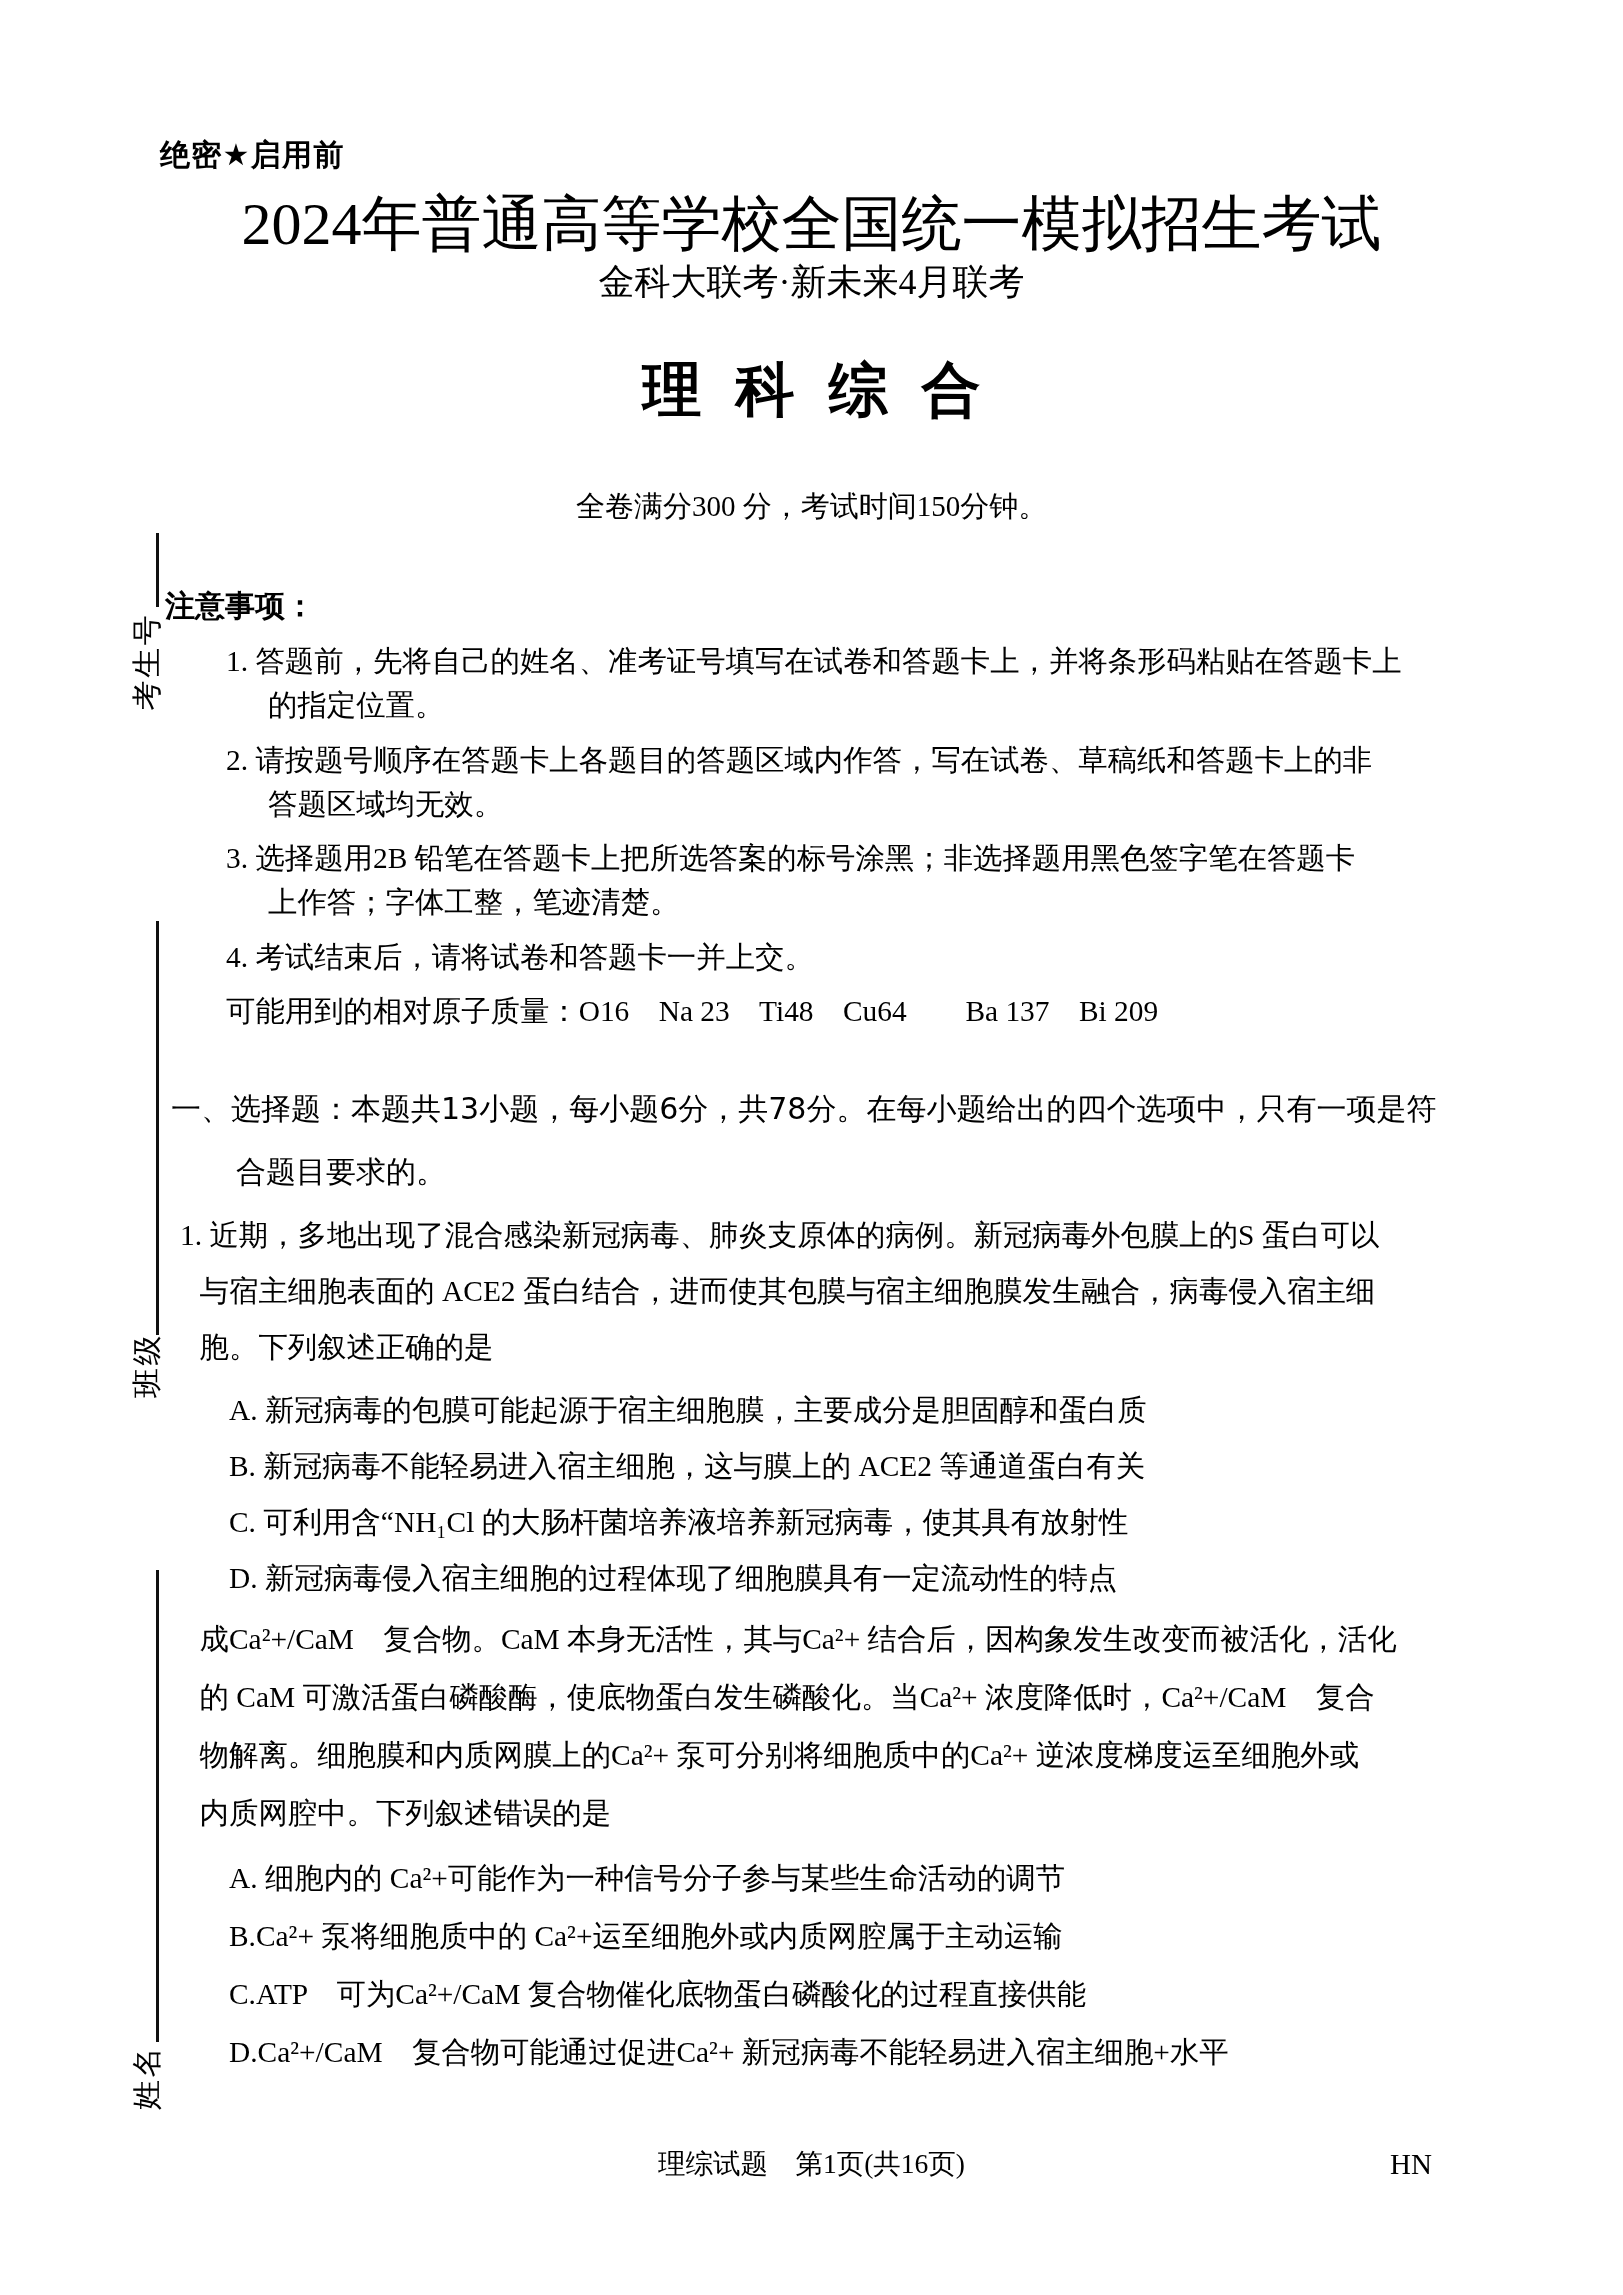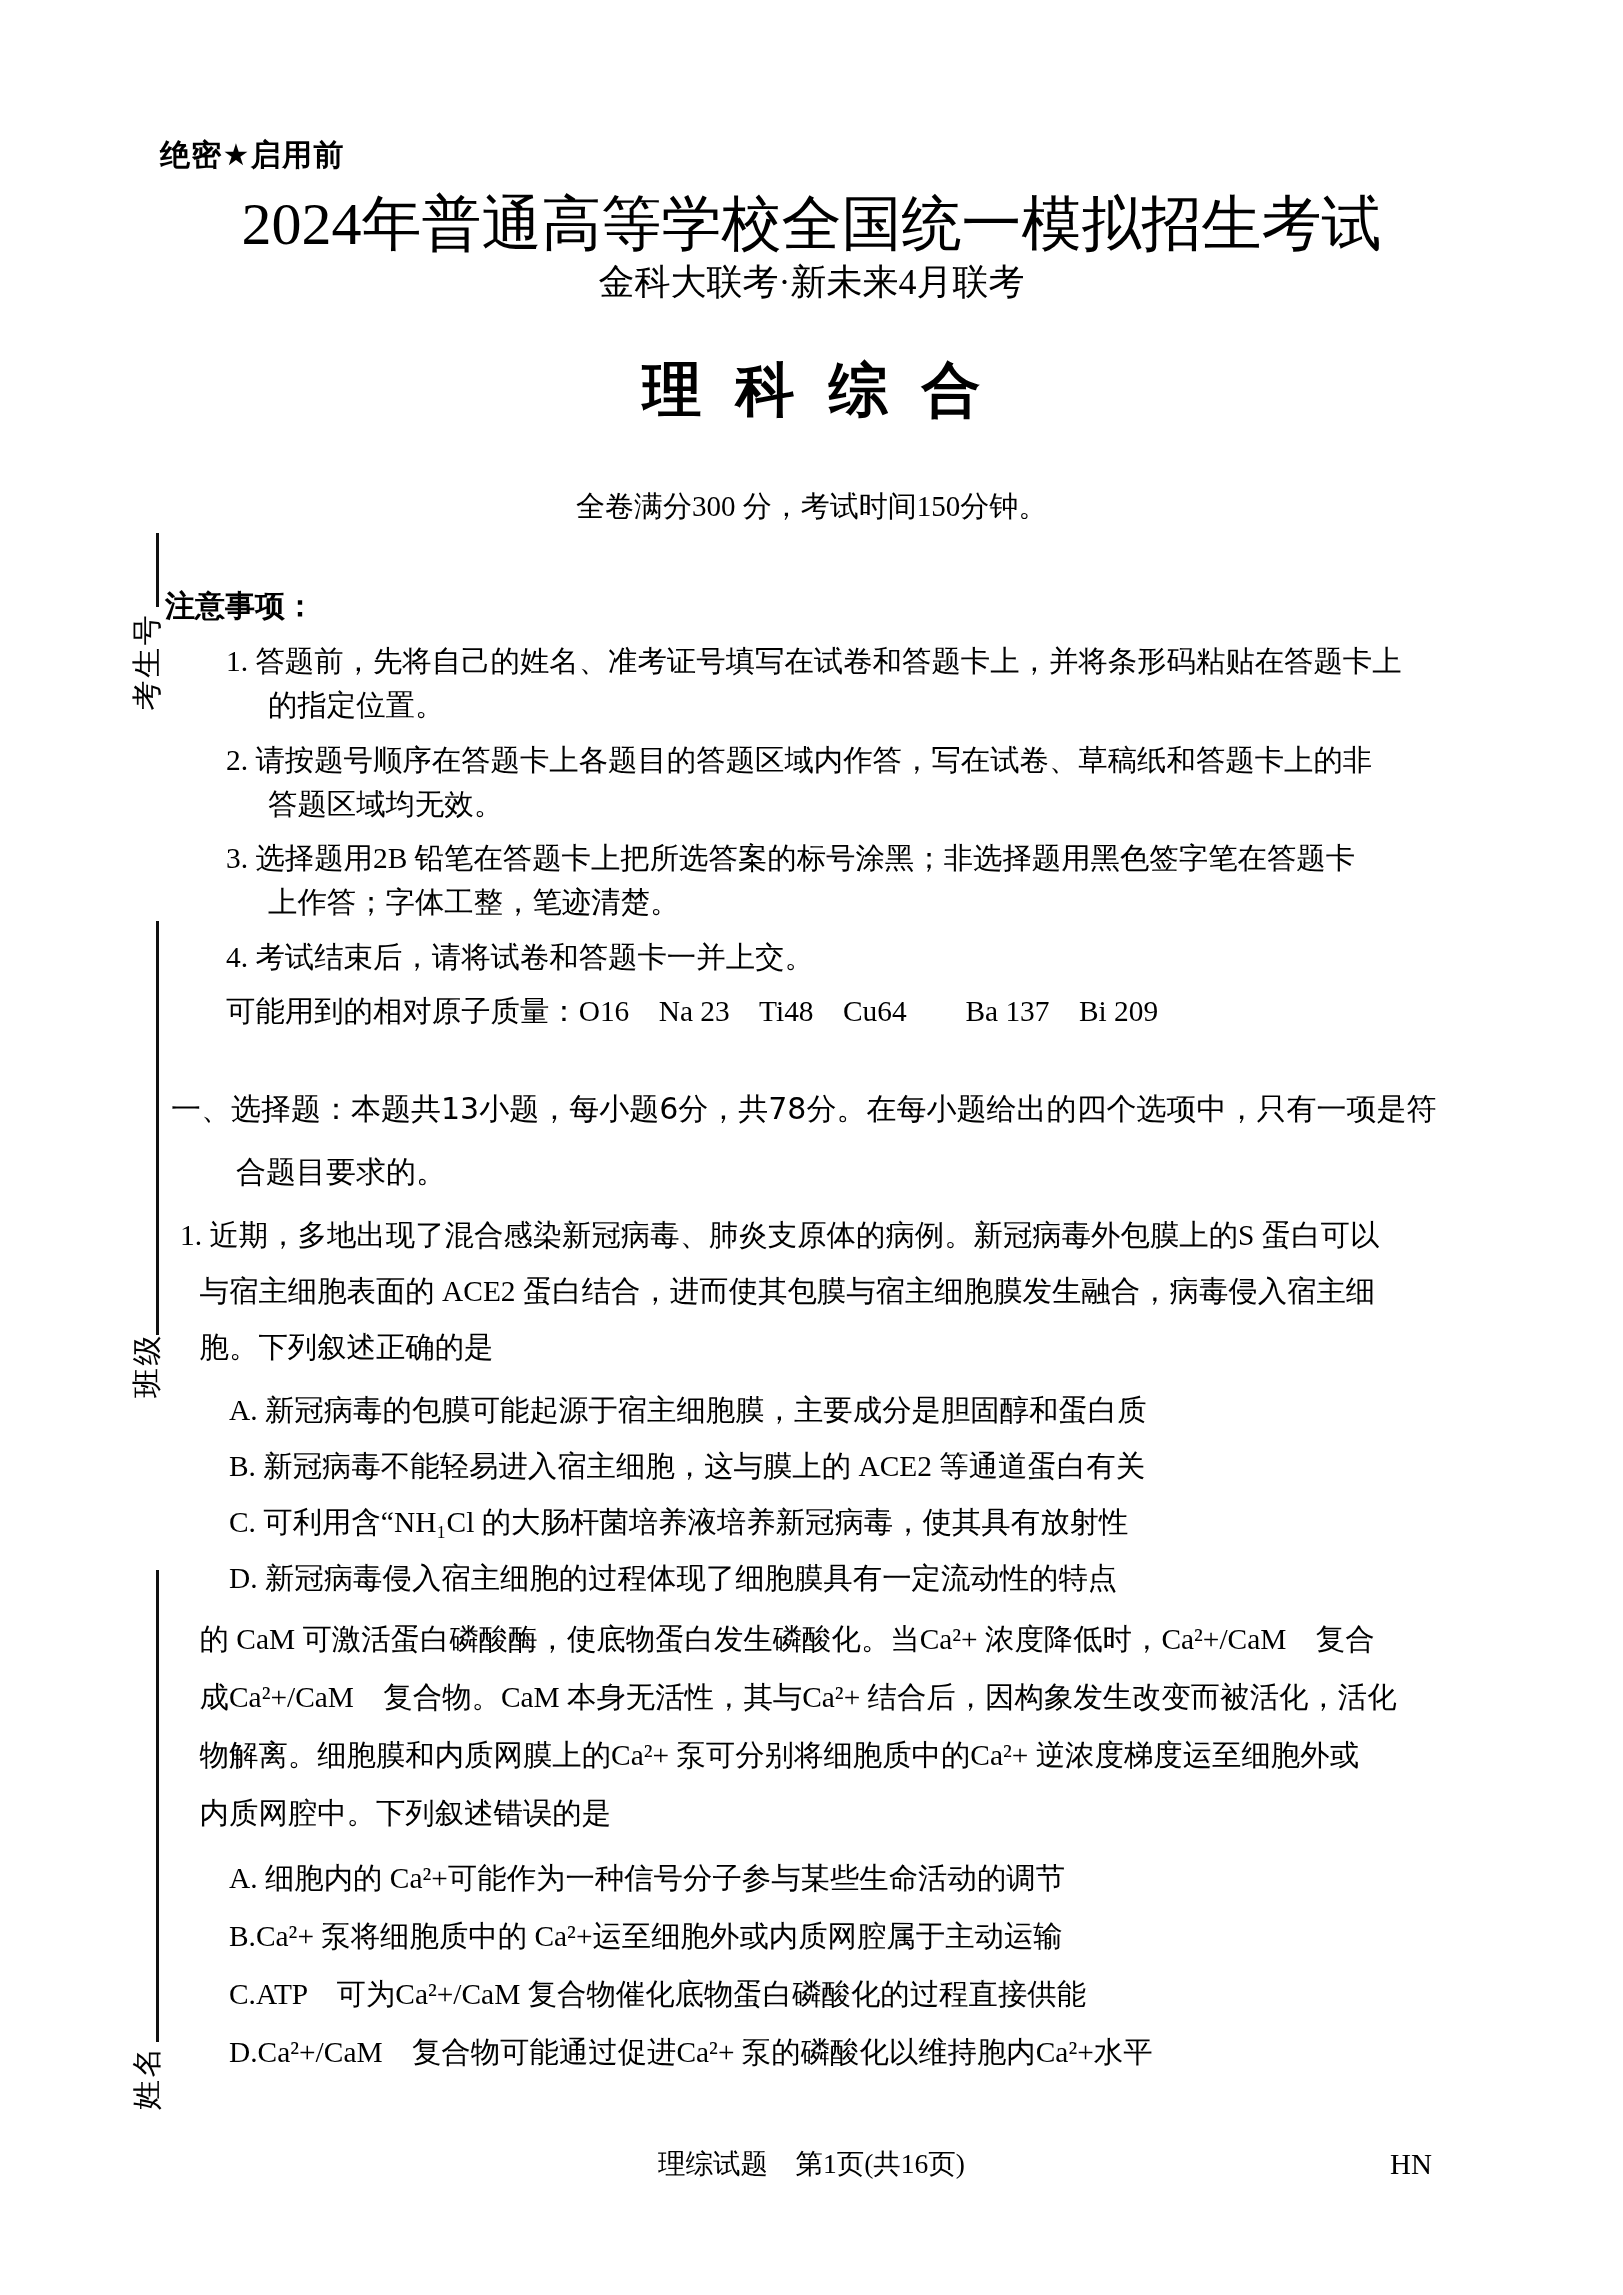--- a/index.html
+++ b/index.html
@@ -123,29 +123,29 @@
     <div class="stem-line q-cont">胞。下列叙述正确的是</div>
     <div class="options">
       <div class="option-row"><span>A.</span><span> 新冠病毒的包膜可能起源于宿主细胞膜，主要成分是胆固醇和蛋白质</span></div>
       <div class="option-row"><span>B.</span><span> 新冠病毒不能轻易进入宿主细胞，这与膜上的 ACE2 等通道蛋白有关</span></div>
       <div class="option-row"><span>C.</span><span> 可利用含“NH₁Cl 的大肠杆菌培养液培养新冠病毒，使其具有放射性</span></div>
       <div class="option-row"><span>D.</span><span> 新冠病毒侵入宿主细胞的过程体现了细胞膜具有一定流动性的特点</span></div>
     </div>
   </article>
 
   <article class="question q2">
+    <div class="stem-line q-cont">成Ca²+/CaM　复合物。CaM 本身无活性，其与Ca²+ 结合后，因构象发生改变而被活化，活化</div>
     <div class="stem-line q-cont">的 CaM 可激活蛋白磷酸酶，使底物蛋白发生磷酸化。当Ca²+ 浓度降低时，Ca²+/CaM　复合</div>
-    <div class="stem-line q-cont">成Ca²+/CaM　复合物。CaM 本身无活性，其与Ca²+ 结合后，因构象发生改变而被活化，活化</div>
     <div class="stem-line q-cont">物解离。细胞膜和内质网膜上的Ca²+ 泵可分别将细胞质中的Ca²+ 逆浓度梯度运至细胞外或</div>
     <div class="stem-line q-cont">内质网腔中。下列叙述错误的是</div>
     <div class="options">
       <div class="option-row"><span>A.</span><span> 细胞内的 Ca²+可能作为一种信号分子参与某些生命活动的调节</span></div>
       <div class="option-row"><span>B.</span><span>Ca²+ 泵将细胞质中的 Ca²+运至细胞外或内质网腔属于主动运输</span></div>
       <div class="option-row"><span>C.</span><span>ATP　可为Ca²+/CaM 复合物催化底物蛋白磷酸化的过程直接供能</span></div>
-      <div class="option-row"><span>D.</span><span>Ca²+/CaM　复合物可能通过促进Ca²+ 泵的磷酸化以维持胞内Ca²+水平</span></div>
+      <div class="option-row"><span>D.</span><span>Ca²+/CaM　复合物可能通过促进Ca²+ 新冠病毒不能轻易进入宿主细胞+水平</span></div>
     </div>
   </article>
 
   <div class="footer-info">理综试题　第1页(共16页)</div>
   <div class="paper-code">HN</div>
 
 </div>
 
 
 </body></html>

